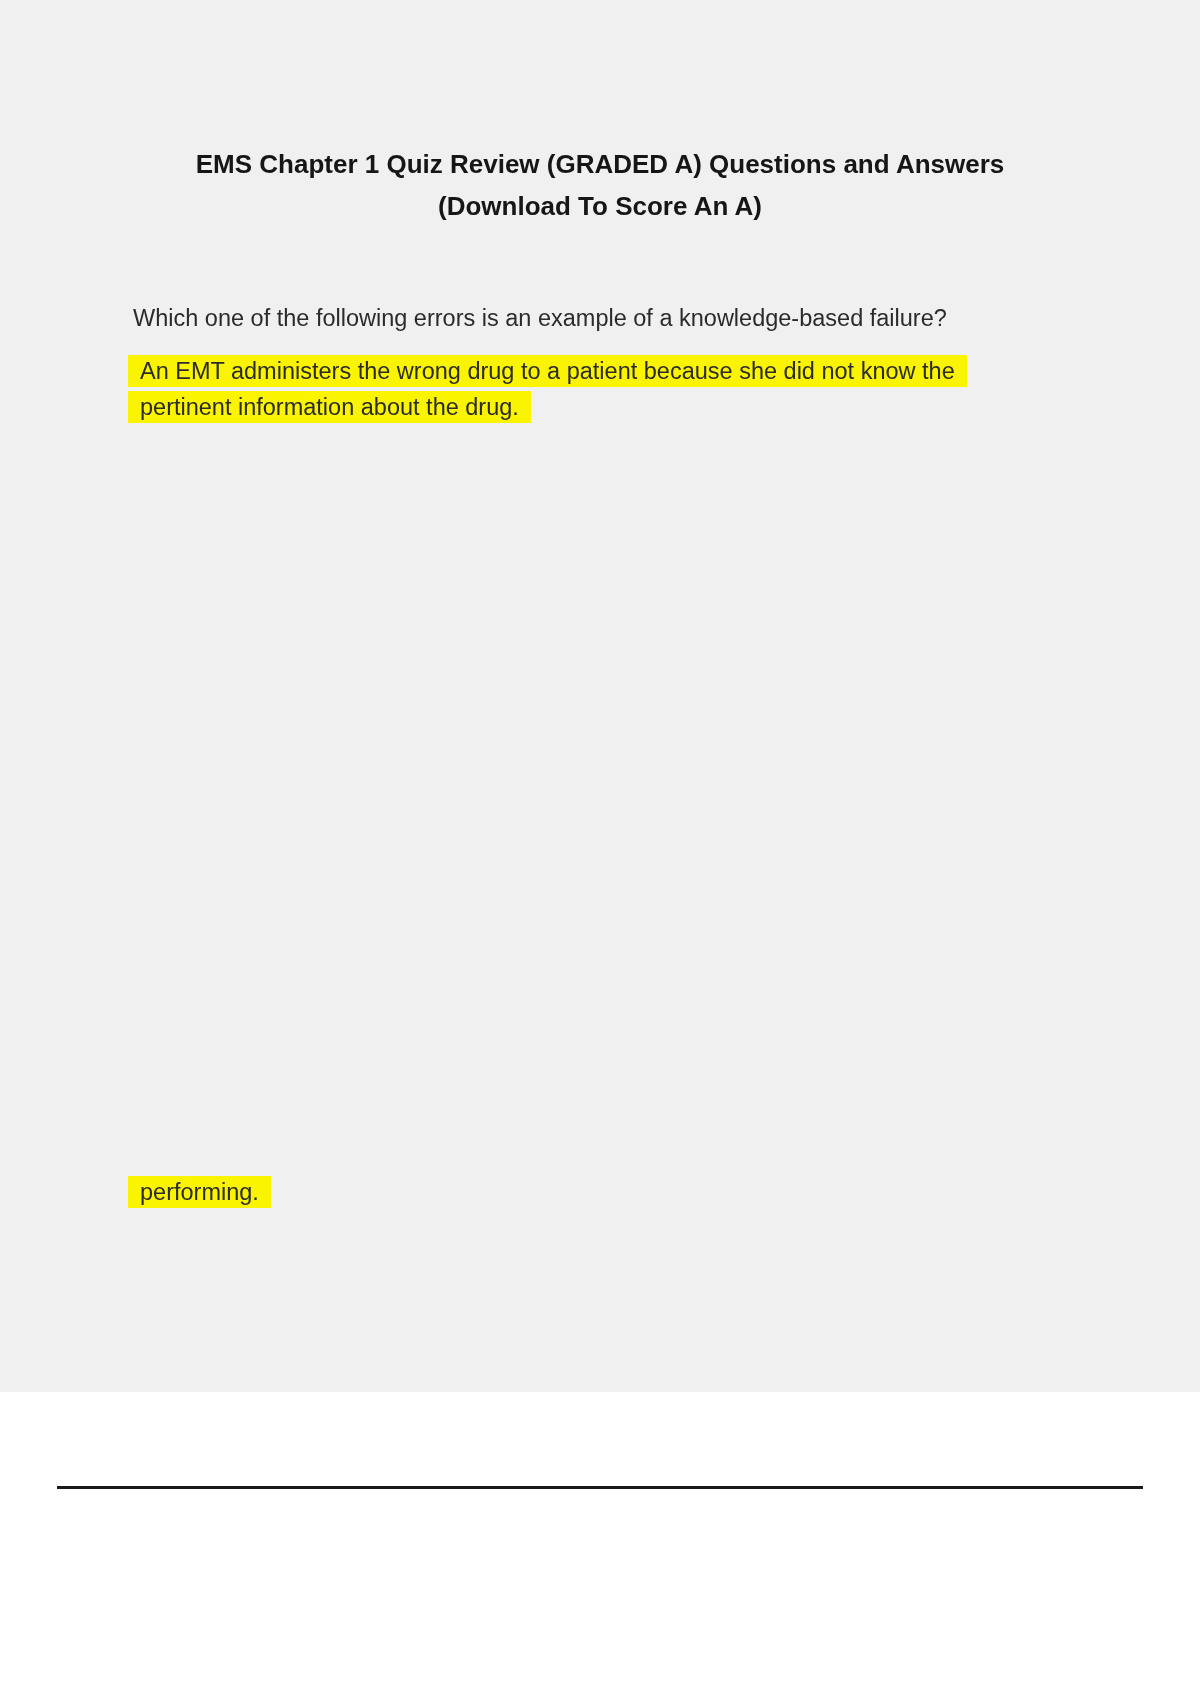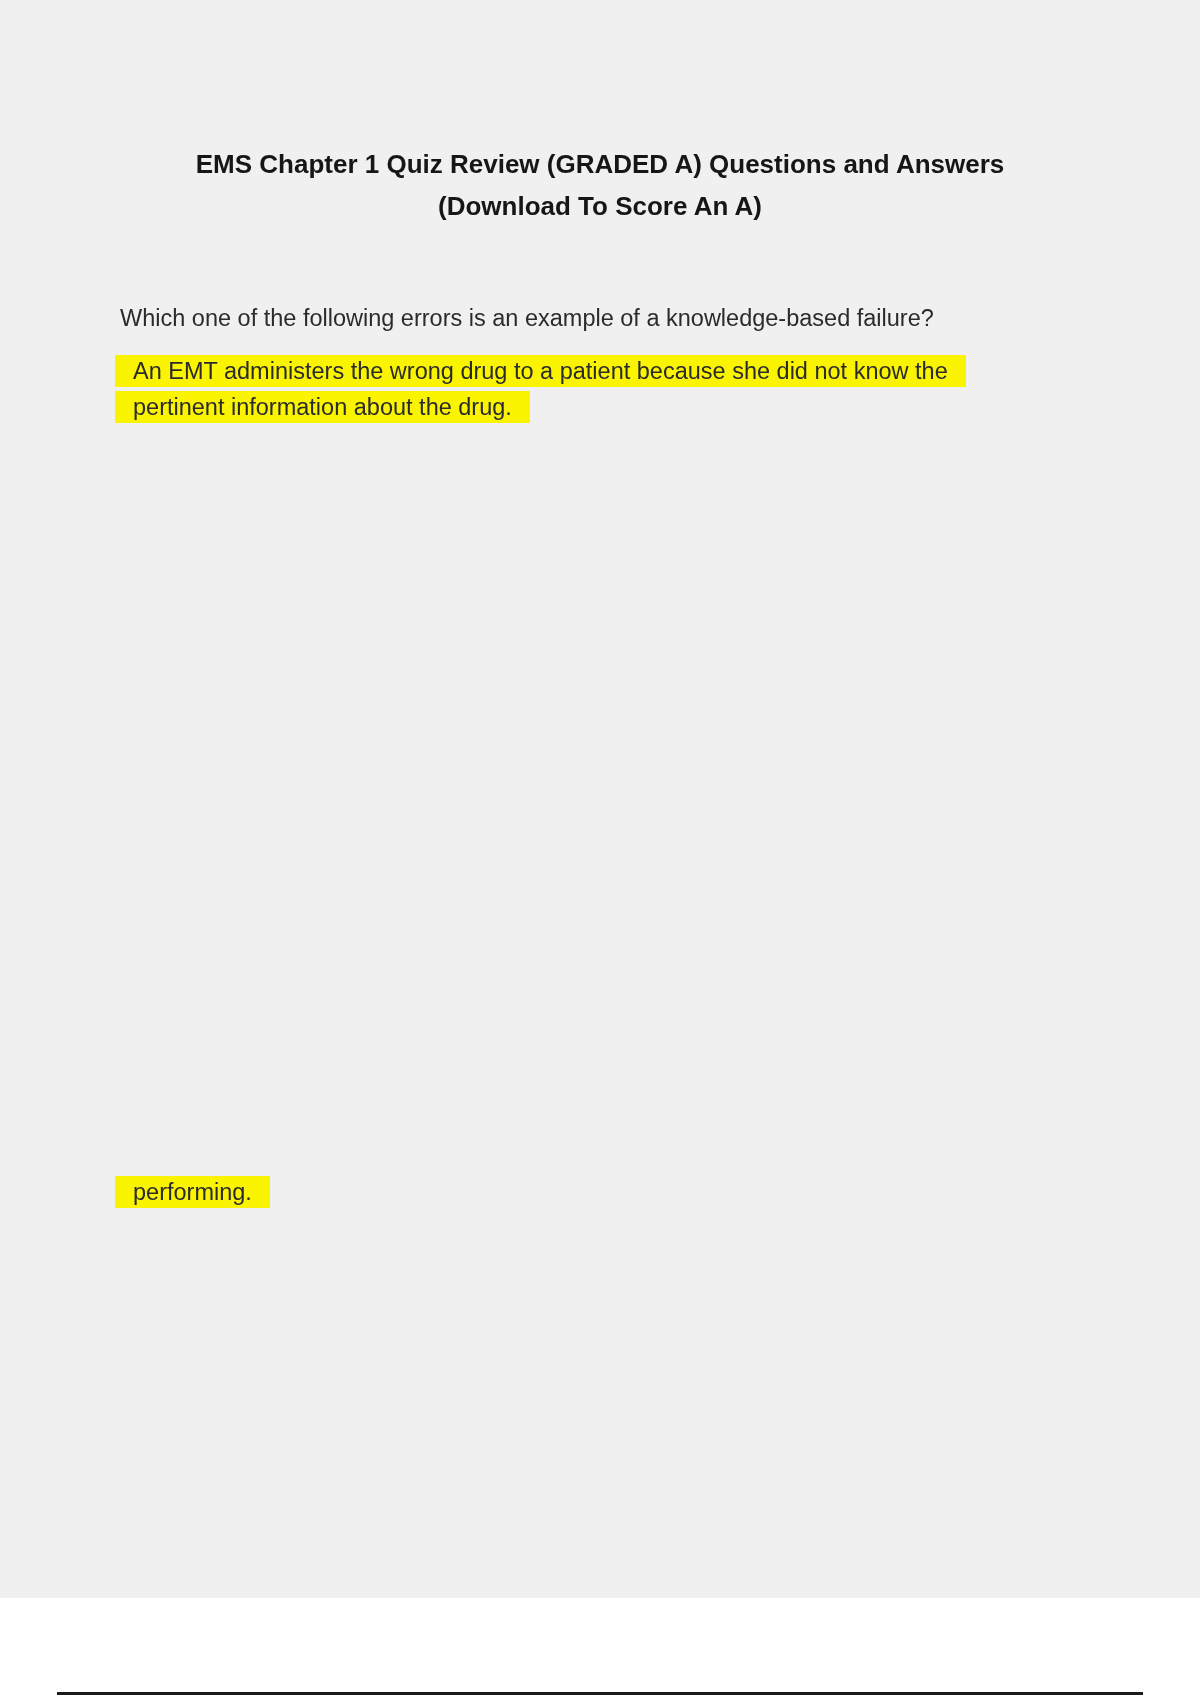--- a/index.html
+++ b/index.html
@@ -12,48 +12,48 @@
   *{box-sizing:border-box;}
   html,body{margin:0;padding:0;}
   body{
     width:1200px;height:1700px;
     background:#ffffff;
     font-family:"Liberation Sans", sans-serif;
     overflow:hidden;
   }
   .page{
     position:relative;
-    width:1200px;height:1598px;
+    width:1200px;height:1392px;
     background:var(--page-bg);
     overflow:hidden;
   }
   .doc-title{
     position:absolute;
     top:143px;left:0;width:1200px;
     margin:0;
     text-align:center;
     font-size:26px;
     line-height:42px;
     font-weight:700;
     color:var(--title);
     white-space:pre-line;
   }
   .q,.a{
     position:absolute;
-    left:120px;width:990px;
+    left:133px;width:990px;
     margin:0;
     font-size:23.5px;
     line-height:36px;
     color:var(--text);
     white-space:pre-line;
   }
   .a mark{
     background:var(--highlight);
     color:inherit;
-    padding:3px 18px;
+    padding:3px 12px;
     margin-left:-5px;
     -webkit-box-decoration-break:clone;
     box-decoration-break:clone;
   }
   .page-gap{
     position:relative;
     width:1200px;height:102px;
     background:#ffffff;
   }
   .page-break-line{

